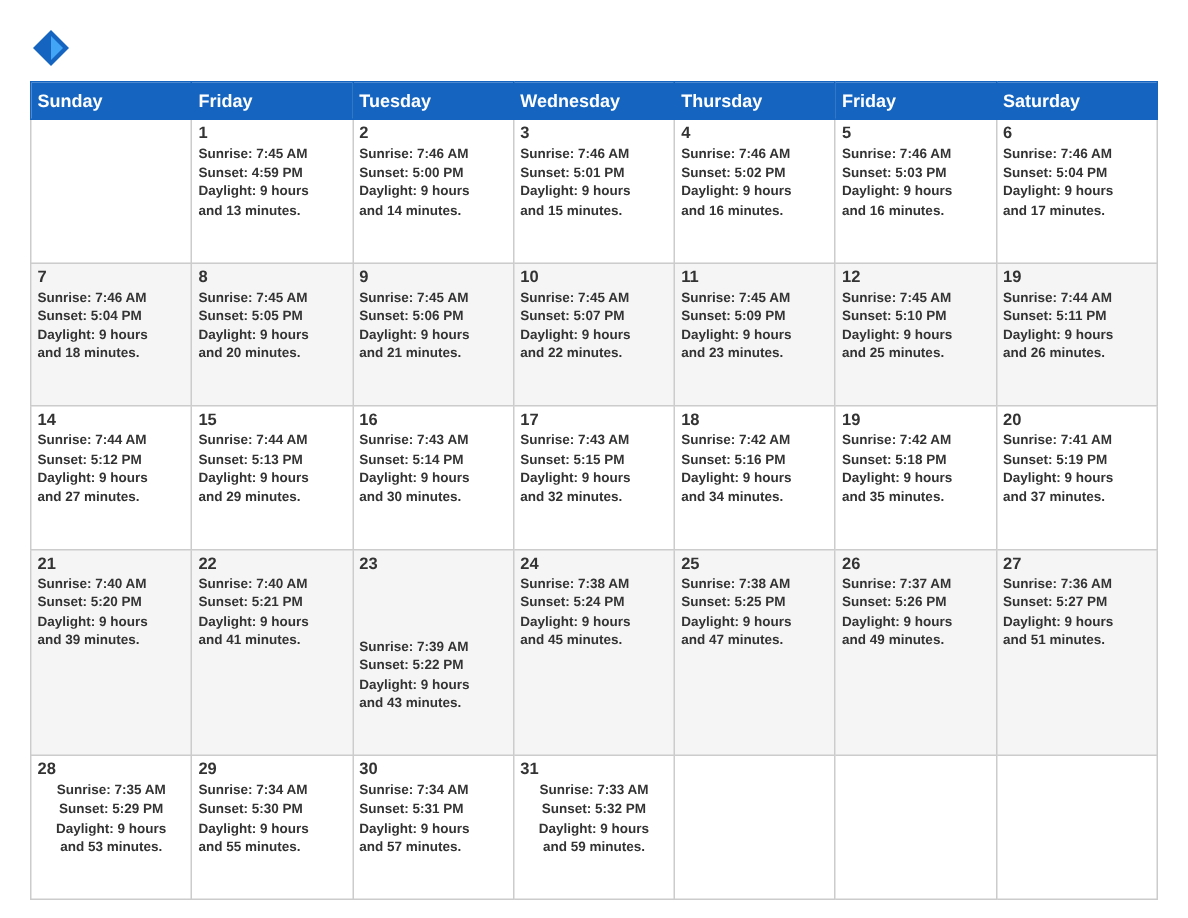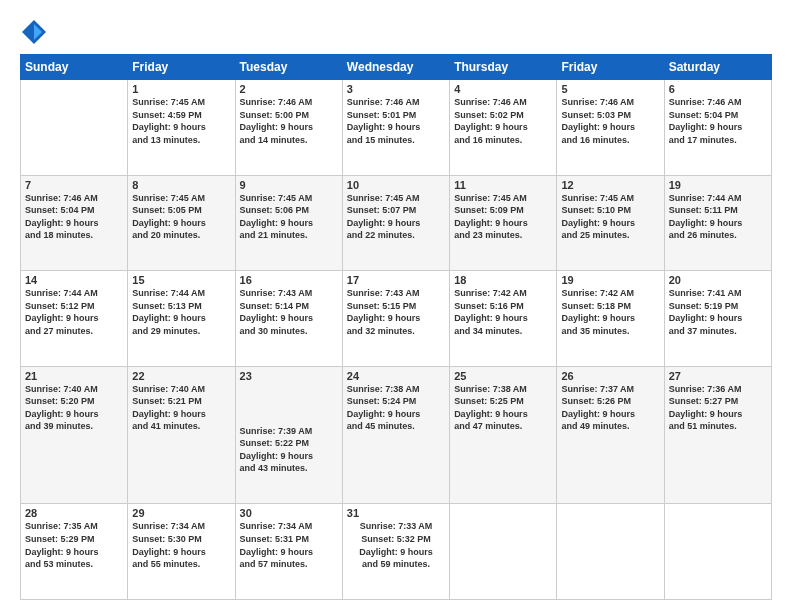--- a/index.html
+++ b/index.html
@@ -333,21 +333,21 @@
             <span class="day-number">27</span>
             <div class="day-info" style="white-space: pre-line;">Sunrise: 7:36 AM
 Sunset: 5:27 PM
 Daylight: 9 hours
 and 51 minutes.</div>
           </td>
         </tr>
         <tr>
           <td>
             <span class="day-number">28</span>
-            <div class="day-info" style="white-space: pre-line;">Sunrise: 7:35 AM
+            <div class="day-info" style="white-space: pre-line; text-align: center;">Sunrise: 7:35 AM
 Sunset: 5:29 PM
 Daylight: 9 hours
 and 53 minutes.</div>
           </td>
           <td>
             <span class="day-number">29</span>
             <div class="day-info" style="white-space: pre-line;">Sunrise: 7:34 AM
 Sunset: 5:30 PM
 Daylight: 9 hours
 and 55 minutes.</div>

